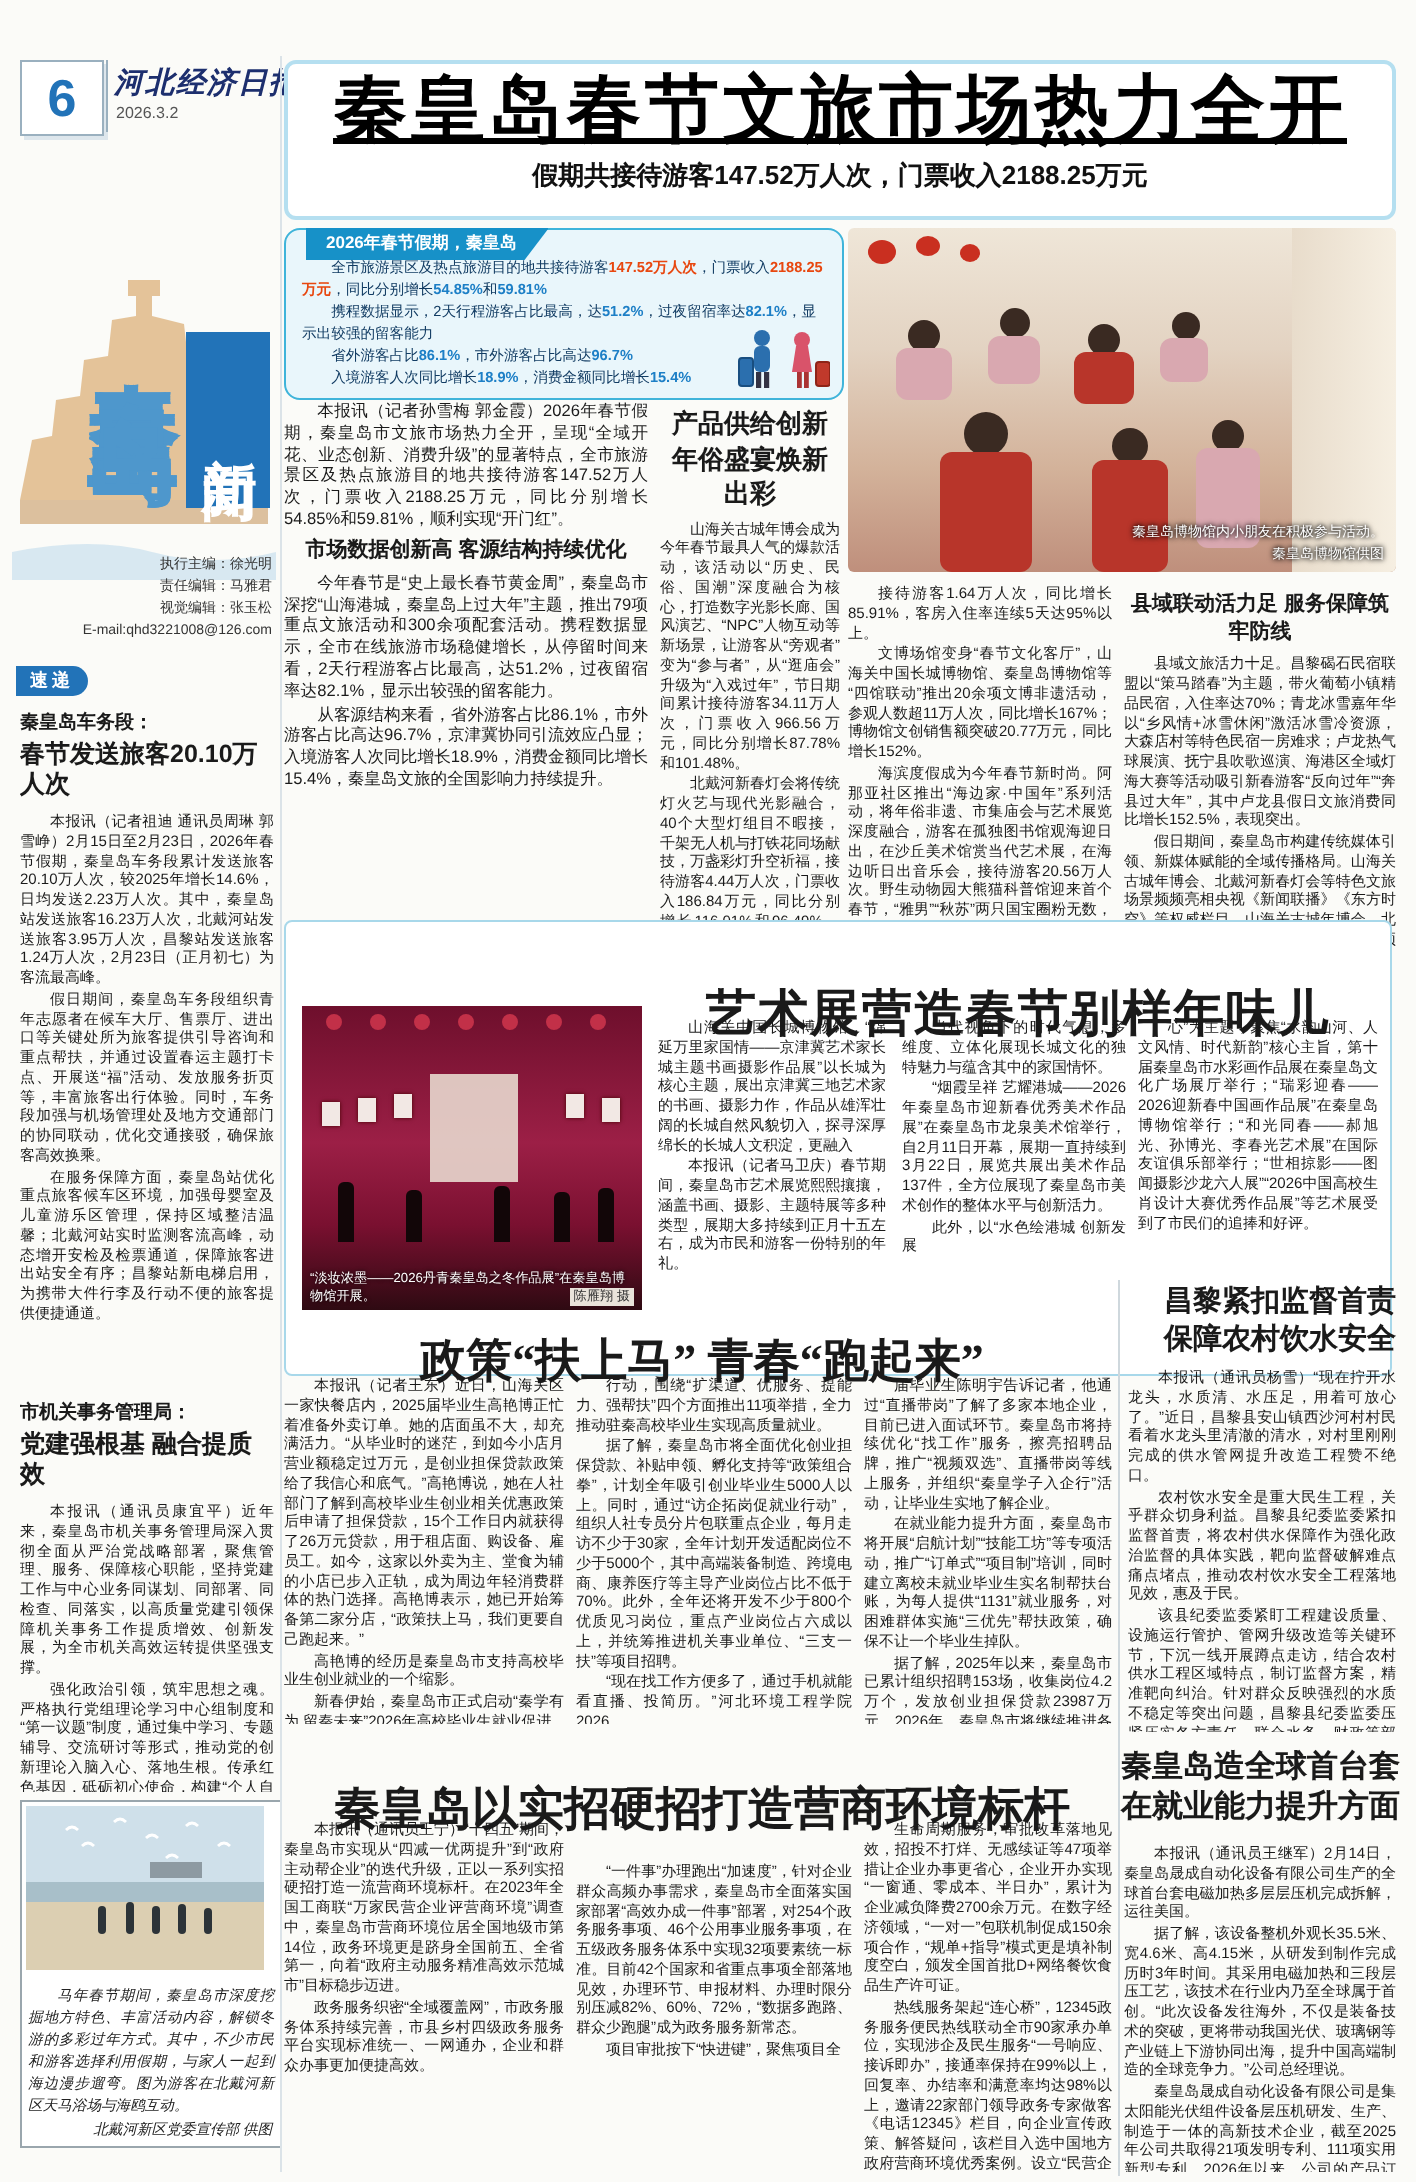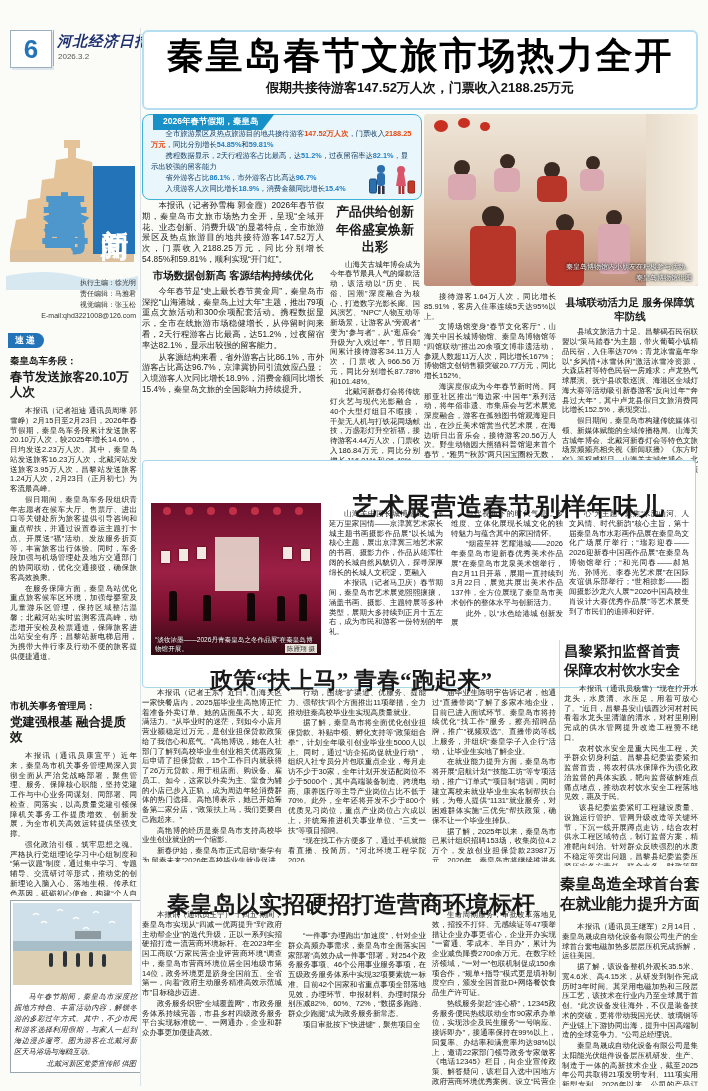--- a/index.html
+++ b/index.html
@@ -31,21 +31,21 @@
   .rail .body,.col .body{font-size:7.5px;line-height:1.3;text-align:justify;}
   .para{margin:0 0 1px 0;text-indent:2em;text-align:justify;}
   .photo-frame{position:absolute;left:10px;top:900px;width:125px;border:1px solid #9aa6ad;background:#fff;padding:2px;}
   .beach-cap{font-size:7.3px;font-style:italic;line-height:1.5;color:#222;margin:3px 1px 1px 1px;text-indent:2em;text-align:justify;
     font-family:"Liberation Serif","DejaVu Serif",serif;}
   .beach-credit{font-size:7.3px;font-style:italic;text-align:right;margin:0 2px 1px 0;color:#222;
     font-family:"Liberation Serif","DejaVu Serif",serif;}
   
   .headline-box{position:absolute;left:142px;top:30px;width:552px;height:76px;border:2px solid #b5dff0;border-radius:6px;background:#fff;}
   .headline{margin:4px 0 0 0;text-align:center;font-size:37px;font-weight:900;letter-spacing:2px;color:#000;
-    font-family:"Liberation Serif","DejaVu Serif",serif;line-height:1.1;}
+    font-family:"Liberation Serif","DejaVu Serif",serif;line-height:1.1;text-decoration:underline;}
   .deck{margin:2px 0 0 0;text-align:center;font-size:13px;font-weight:600;color:#111;}
   .infographic{position:absolute;left:142px;top:114px;width:278px;height:84px;background:#e9f6fb;border:1.5px solid #3fb4da;border-radius:8px;}
   .ig-banner{position:absolute;left:10px;top:-1px;padding:2px 16px 2px 10px;background:#1791c8;color:#fff;font-size:8.5px;
     font-weight:800;clip-path:polygon(0 0,100% 0,90% 100%,0 100%);}
   .ig-lines{position:absolute;left:8px;top:14px;width:262px;font-size:7.3px;line-height:1.5;color:#123c63;}
   .ig-line{text-indent:2em;}
   .num-amt{color:#e8470f;font-weight:800;font-style:normal;}
   .num-pct{color:#1d7fc6;font-weight:800;font-style:normal;}
   .travelers{position:absolute;right:6px;bottom:4px;}
   .lead-photo{position:absolute;left:424px;top:114px;width:274px;height:172px;overflow:hidden;border-radius:3px;
@@ -65,21 +65,21 @@
     font-family:"Liberation Serif","DejaVu Serif",serif;}
   .art-photo{position:absolute;left:8px;top:42px;width:170px;height:152px;overflow:hidden;
     background:linear-gradient(180deg,#6e0f2c 0%,#9c1f46 45%,#7a1030 72%,#2e0a12 100%);}
   .ap-frame{position:absolute;width:9px;height:12px;background:#f2e8e4;box-shadow:0 0 2px #400;}
   .ap-door{position:absolute;left:64px;top:34px;width:44px;height:54px;background:#e8d8ce;opacity:.9;}
   .ap-sil{position:absolute;width:8px;height:26px;background:#120608;border-radius:3px 3px 0 0;bottom:34px;}
   .ap-lant{position:absolute;top:4px;width:8px;height:8px;border-radius:50%;background:#c23048;}
   .art-cap{position:absolute;left:4px;bottom:2px;width:162px;color:#fff;font-size:6.6px;line-height:1.4;text-shadow:0 0 2px #000;}
   
   .big-title{position:absolute;text-align:center;font-weight:900;font-family:"Liberation Serif","DejaVu Serif",serif;}
-  .side-title{position:absolute;text-align:left;font-weight:900;font-size:14.5px;line-height:1.3;}
+  .side-title{position:absolute;text-align:right;font-weight:900;font-size:14.5px;line-height:1.3;}
   .right-rail-sep{position:absolute;left:559px;top:640px;width:1px;height:448px;background:#cfd8dd;}
   .mid-sep{position:absolute;left:140px;top:28px;width:1px;height:1058px;background:#dbe3e8;}
 </style>
 </head>
 <body>
 
 <div class="page">
 
   <div class="pagenum-box">
     <span class="pagenum">6</span>

